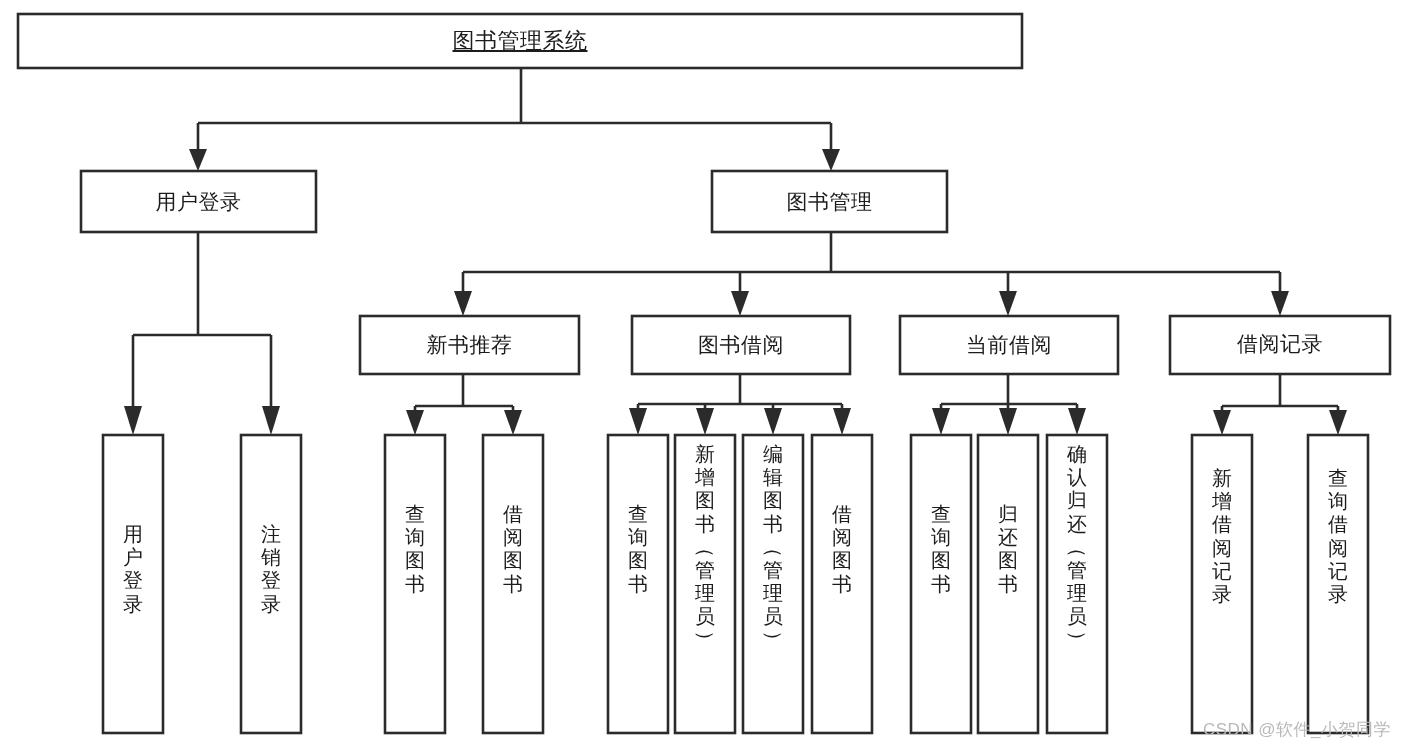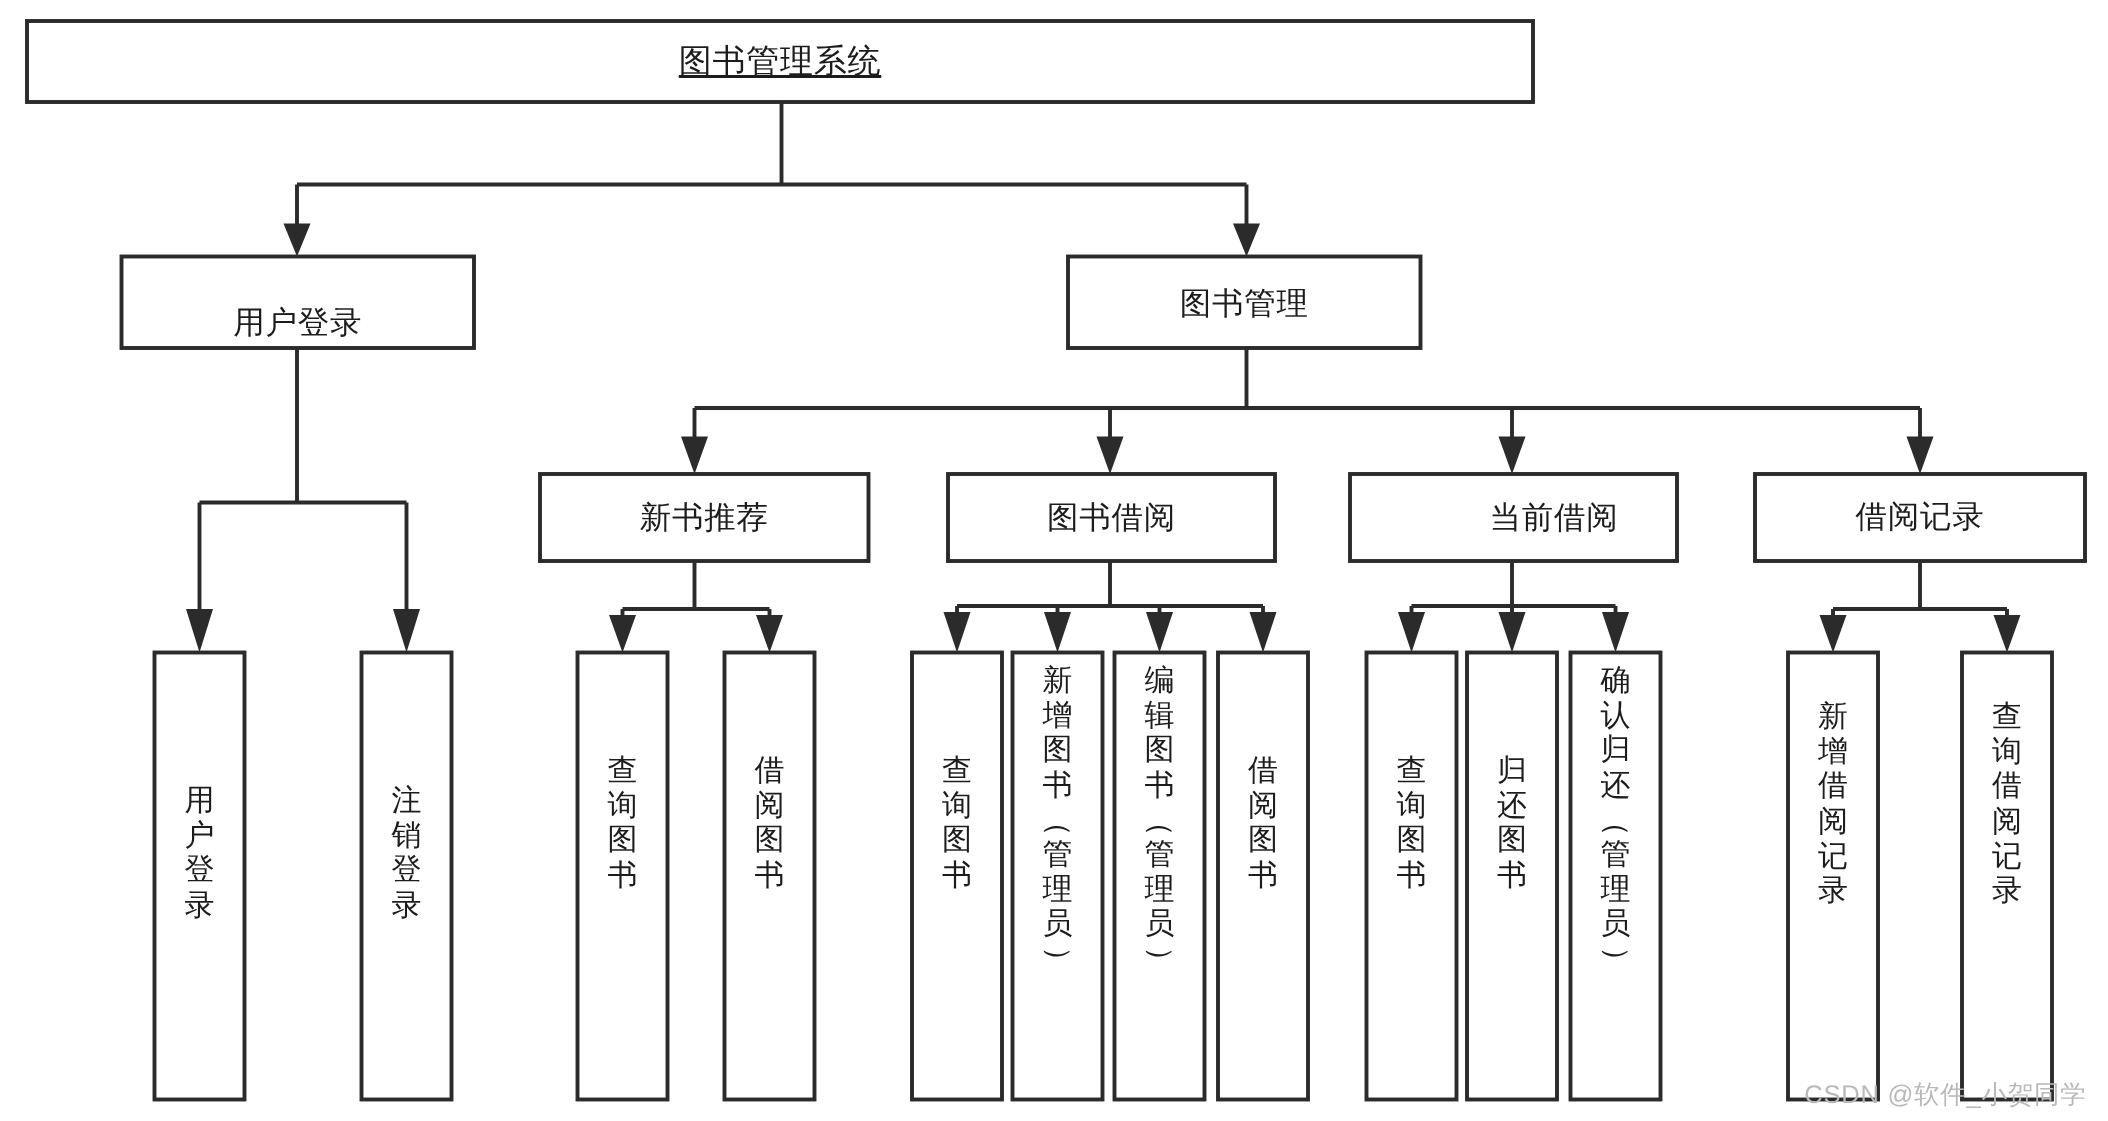--- a/index.html
+++ b/index.html
@@ -174,26 +174,26 @@
     <rect class="node-box" x="978" y="435" width="60" height="298"></rect>
     <rect class="node-box" x="1047" y="435" width="60" height="298"></rect>
 
     <rect class="node-box" x="1192" y="435" width="60" height="298"></rect>
     <rect class="node-box" x="1308" y="435" width="60" height="298"></rect>
 
   </svg>
 
   <div class="node-label-h" style="left:18px; top:14px; width:1004px; height:54px; font-size:22px;text-decoration:underline;">图书管理系统</div>
 
-  <div class="node-label-h" style="left:81px; top:184px; width:235px; height:61px;">用户登录</div>
+  <div class="node-label-h" style="left:81px; top:171px; width:235px; height:61px;">用户登录</div>
   <div class="node-label-h" style="left:712px; top:171px; width:235px; height:61px;">图书管理</div>
 
   <div class="node-label-h" style="left:360px; top:316px; width:219px; height:58px;">新书推荐</div>
   <div class="node-label-h" style="left:632px; top:316px; width:218px; height:58px;border-radius:26px;">图书借阅</div>
-  <div class="node-label-h" style="left:900px; top:316px; width:218px; height:58px;margin-left:27px;">当前借阅</div>
+  <div class="node-label-h" style="left:900px; top:316px; width:218px; height:58px;">当前借阅</div>
   <div class="node-label-h" style="left:1170px; top:316px; width:220px; height:55px;border-radius:24px;">借阅记录</div>
 
   <div class="node-label-v" style="left:103px; top:435px; width:60px; height:298px; padding-top:88px;">
       <span class="ch">用</span>
       <span class="ch">户</span>
       <span class="ch">登</span>
       <span class="ch">录</span>
     </div>
   <div class="node-label-v" style="left:241px; top:435px; width:60px; height:298px; padding-top:88px;">
       <span class="ch">注</span>

